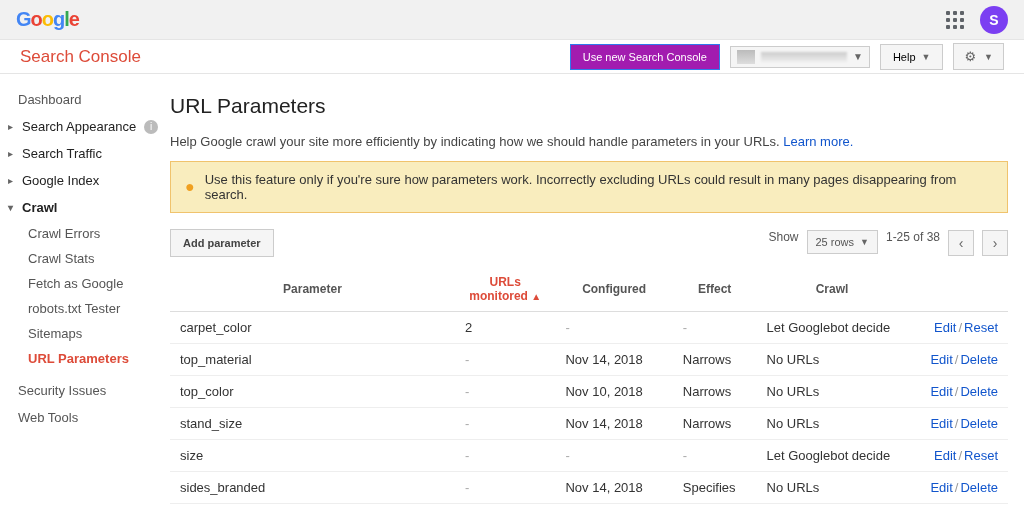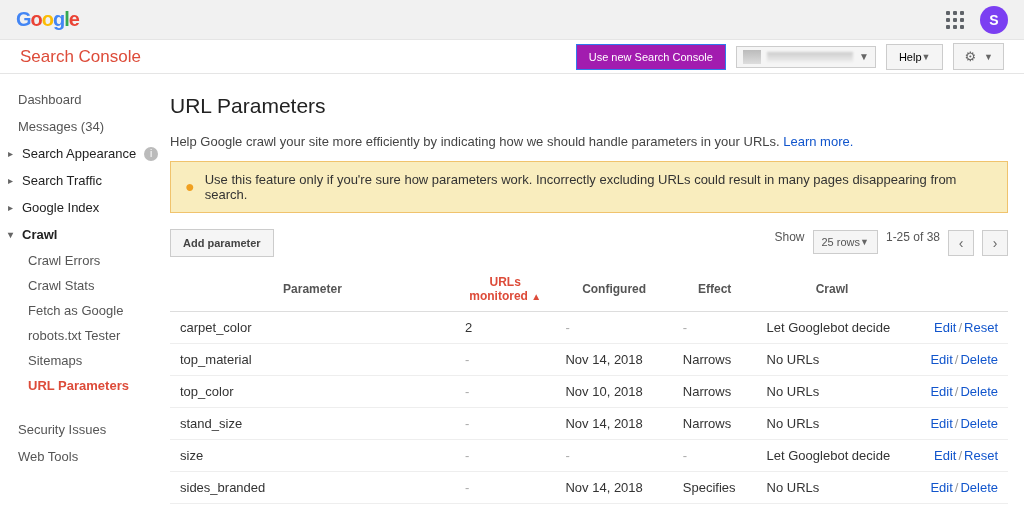--- a/index.html
+++ b/index.html
@@ -12,42 +12,42 @@
 .apps-icon span{background:#5f6368;border-radius:1px}
 .avatar{width:28px;height:28px;border-radius:50%;background:#7b3ff2;color:#fff;display:flex;align-items:center;justify-content:center;font-size:14px;font-weight:bold}
 .header{height:34px;border-bottom:1px solid #e5e5e5;display:flex;align-items:center;padding:0 20px;justify-content:space-between}
 .header-left{color:#dd4b39;font-size:17px}
 .header-right{display:flex;align-items:center;gap:10px}
 .btn-primary{background:#a21caf;color:#fff;border:1px solid #3079ed;padding:6px 12px;font-size:11px;cursor:pointer}
 .property{display:flex;align-items:center;border:1px solid #ccc;padding:3px 6px;gap:6px;width:140px;background:#f5f5f5}
 .prop-img{width:18px;height:14px;background:linear-gradient(#bbb,#ddd)}
 .prop-text{flex:1;height:10px;background:linear-gradient(#ccc,#eee);filter:blur(1px)}
 .prop-arrow{color:#666;font-size:10px}
-.btn-help{border:1px solid #ccc;background:#f5f5f5;padding:6px 12px;font-size:11px;cursor:pointer;display:flex;align-items:center;gap:0}
+.btn-help{border:1px solid #ccc;background:#f5f5f5;padding:6px 12px;font-size:11px;cursor:pointer;display:flex;align-items:center;gap:6px}
 .btn-gear{border:1px solid #ccc;background:#f5f5f5;padding:5px 10px;font-size:13px;color:#666;cursor:pointer;display:flex;align-items:center;gap:8px}
 .layout{display:flex}
 .sidebar{width:170px;padding:12px 0;font-size:13px}
 .side-item{padding:6px 18px;color:#555;cursor:pointer}
 .side-group{padding:6px 8px;color:#222;cursor:pointer;display:flex;align-items:center;gap:4px}
 .side-group .arr{font-size:10px;color:#666;width:10px}
 .side-group.active{font-weight:bold}
 .side-sub{padding:5px 28px;color:#555;cursor:pointer}
 .side-sub.active{color:#dd4b39;font-weight:bold}
 .info-ico{display:inline-block;width:14px;height:14px;border-radius:50%;background:#bbb;color:#fff;font-size:10px;text-align:center;line-height:14px;margin-left:4px}
 .main{flex:1;padding:20px 16px 0 0}
 h1{font-size:21px;font-weight:normal;margin-bottom:16px}
 .intro{font-size:13px;color:#444;margin-bottom:12px}
 .intro a{color:#1155cc;text-decoration:none}
 .warning{background:#f9edbe;border:1px solid #f0c36d;padding:10px 14px;font-size:13px;color:#333;display:flex;align-items:center;gap:10px;margin-bottom:16px}
 .warn-ico{color:#f0a020;font-size:16px}
 .toolbar{display:flex;align-items:center;justify-content:space-between;margin-bottom:10px}
 .toolbar-left{display:flex;gap:8px}
 .tbtn{border:1px solid #ccc;background:#f5f5f5;padding:7px 12px;font-size:11px;color:#444;cursor:pointer;font-weight:bold}
 .toolbar-right{display:flex;align-items:flex-start;gap:8px;font-size:12px;color:#555}
-.rows-sel{border:1px solid #ccc;background:#f5f5f5;padding:5px 8px;font-size:11px;display:flex;align-items:center;cursor:pointer}
+.rows-sel{border:1px solid #ccc;background:#f5f5f5;padding:5px 8px;font-size:11px;display:flex;align-items:center;gap:6px;cursor:pointer}
 .page-btn{border:1px solid #ccc;background:#f5f5f5;width:26px;height:26px;display:flex;align-items:center;justify-content:center;color:#666;cursor:pointer;font-size:14px}
 table{width:100%;border-collapse:collapse;font-size:13px}
 th{text-align:center;padding:8px 10px;border-bottom:1px solid #ddd;color:#555;font-weight:bold;font-size:12px}
 th.sort{color:#dd4b39}
 th.sort .sa{font-size:10px}
 td{padding:8px 10px;border-bottom:1px solid #eee;color:#333}
 td.dash{color:#aaa}
 td.actions{text-align:right;white-space:nowrap}
 td.actions a{color:#1155cc;text-decoration:none;cursor:pointer}
 td.actions .sep{color:#999;padding:0 2px}
@@ -89,21 +89,20 @@
     <button class="btn-gear">
         <span>⚙</span>
         <span style="font-size:9px;color:#666">▼</span>
       </button>
   </div>
 </div>
 
 <div class="layout">
   <div class="sidebar">
     <div class="side-item">Dashboard</div>
-    <div class="side-item">Messages (34)</div>
     <div class="side-group">
         <span class="arr">▸</span>
         <span>Search Appearance</span>
         <span class="info-ico">i</span>
       </div>
     <div class="side-group">
         <span class="arr">▸</span>
         <span>Search Traffic</span>
       </div>
     <div class="side-group">
@@ -113,21 +112,21 @@
     <div class="side-group active">
         <span class="arr">▾</span>
         <span>Crawl</span>
       </div>
     <div class="side-sub">Crawl Errors</div>
     <div class="side-sub">Crawl Stats</div>
     <div class="side-sub">Fetch as Google</div>
     <div class="side-sub">robots.txt Tester</div>
     <div class="side-sub">Sitemaps</div>
     <div class="side-sub active">URL Parameters</div>
-    <div class="side-item" style="margin-top:18px">Security Issues</div>
+    <div class="side-item" style="margin-top:6px">Security Issues</div>
     <div class="side-item">Web Tools</div>
   </div>
 
   <div class="main">
     <h1>URL Parameters</h1>
     <p class="intro"><span>Help Google crawl your site more efficiently by indicating how we should handle parameters in your URLs. </span><a>Learn more.</a></p>
     <div class="warning">
       <span class="warn-ico">●</span>
       <span>Use this feature only if you're sure how parameters work. Incorrectly excluding URLs could result in many pages disappearing from search.</span>
     </div>

